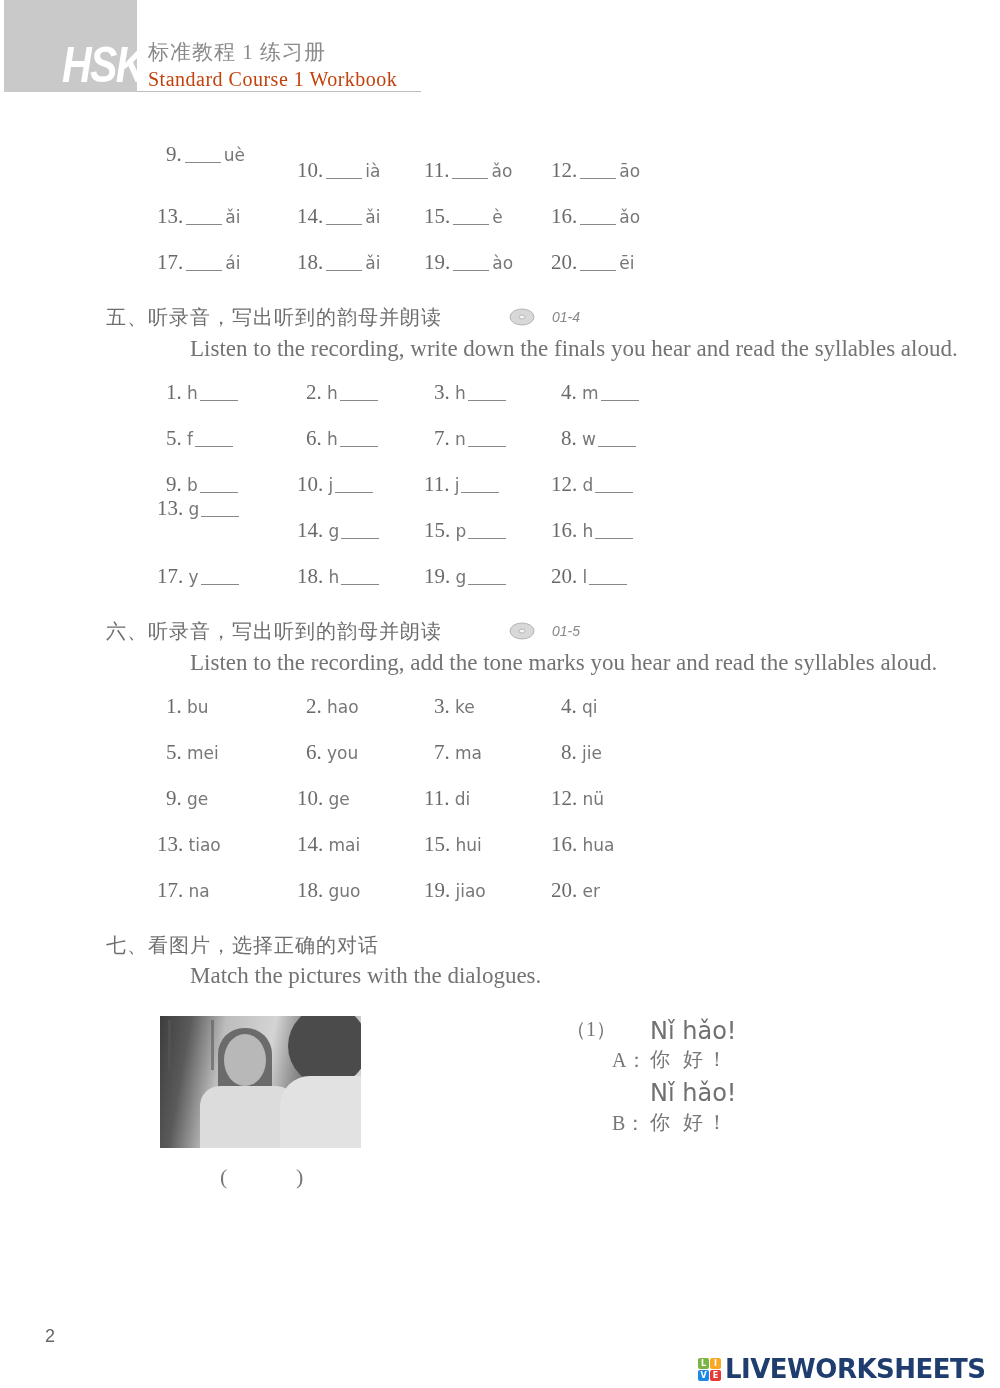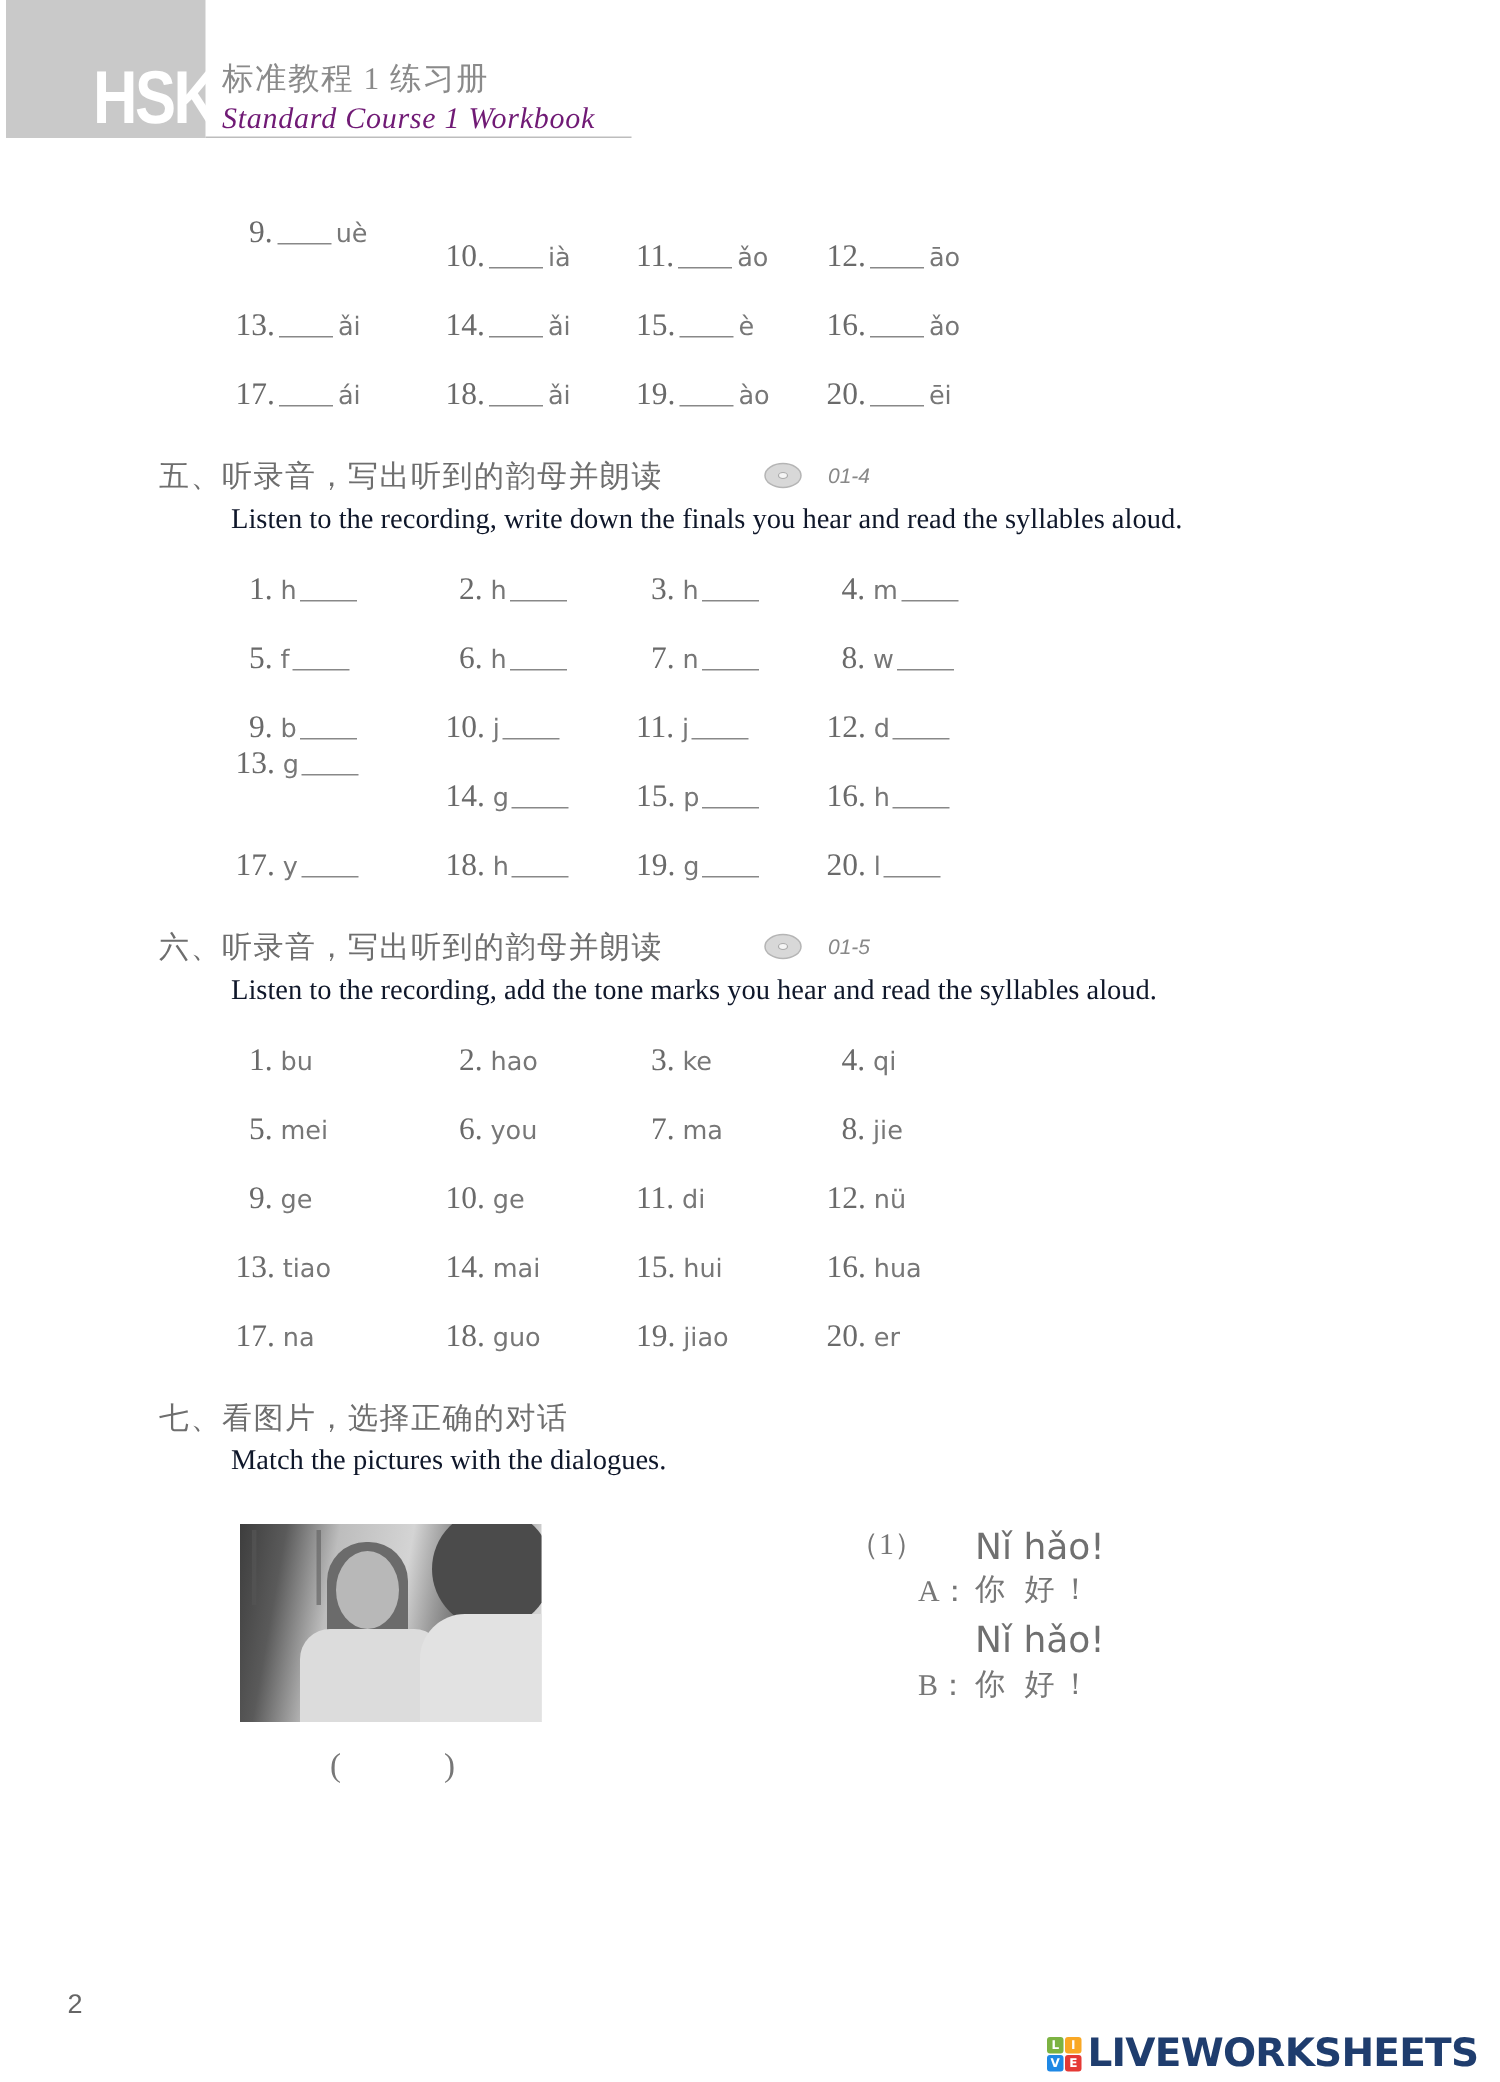--- a/index.html
+++ b/index.html
@@ -6,38 +6,39 @@
   body {
     width: 1000px; height: 1388px; position: relative; overflow: hidden;
     background: #ffffff; color: #5a5a5a;
     font-family: "Liberation Serif", "DejaVu Serif", serif;
   }
 
   
   .hsk-block {
     position: absolute; left: 4px; top: 0; width: 133px; height: 92px;
     background: #c9c9c9;
+    font-style: italic;
   }
   .hsk-text {
     position: absolute; left: 58px; top: 40px; font-family: "Liberation Sans", "DejaVu Sans", sans-serif;
     font-weight: bold; font-size: 50px; color: #ffffff; letter-spacing: -2px;
     transform: scaleX(0.82); transform-origin: left top; line-height: 1;
   }
   .header-cn { position: absolute; left: 148px; top: 38px; font-size: 21px; color: #8a8a8a; letter-spacing: 1px; }
-  .header-en { position: absolute; left: 148px; top: 68px; font-size: 20px; color: #701a75; letter-spacing: 0.5px; font-style: italic; }
+  .header-en { position: absolute; left: 148px; top: 68px; font-size: 20px; color: #c2410c; letter-spacing: 0.5px; }
   .header-rule { position: absolute; left: 137px; top: 91px; width: 284px; height: 1px; background: #bdbdbd; }
   .cell { position: absolute; white-space: nowrap; font-size: 21px; color: #6a6a6a; }
   .num { font-family: "Liberation Serif", serif; font-size: 21px; color: #6a6a6a; }
   .py { font-family: "DejaVu Sans", sans-serif; font-size: 17px; color: #777; }
   .blank { display: inline-block; width: 36px; border-bottom: 1px solid #888; margin: 0 3px; vertical-align: -2px; }
   .blank-after { display: inline-block; width: 38px; border-bottom: 1px solid #888; margin-left: 2px; vertical-align: -2px; }
 
   
   .sec-cn { position: absolute; font-size: 20px; color: #6e6e6e; letter-spacing: 1px; white-space: nowrap; }
-  .sec-en { position: absolute; font-size: 19px; color: #0f172a; white-space: nowrap; }
+  .sec-en { position: absolute; font-size: 23px; color: #737373; white-space: nowrap; margin-left: 36px; }
   .cd-icon {
     display: inline-block; position: absolute; width: 28px; height: 20px;
   }
   .track { position: absolute; font-family: "Liberation Sans", sans-serif; font-style: italic; font-size: 14px; color: #888; text-align: center; }
 
   
   .photo {
     position: absolute; left: 160px; top: 1016px; width: 201px; height: 132px;
     background: linear-gradient(100deg, #3d3d3d 0%, #5a5a5a 14%, #bdbdbd 30%, #d4d4d4 52%, #9a9a9a 62%, #565656 75%, #cfcfcf 90%, #d8d8d8 100%);
     overflow: hidden;

